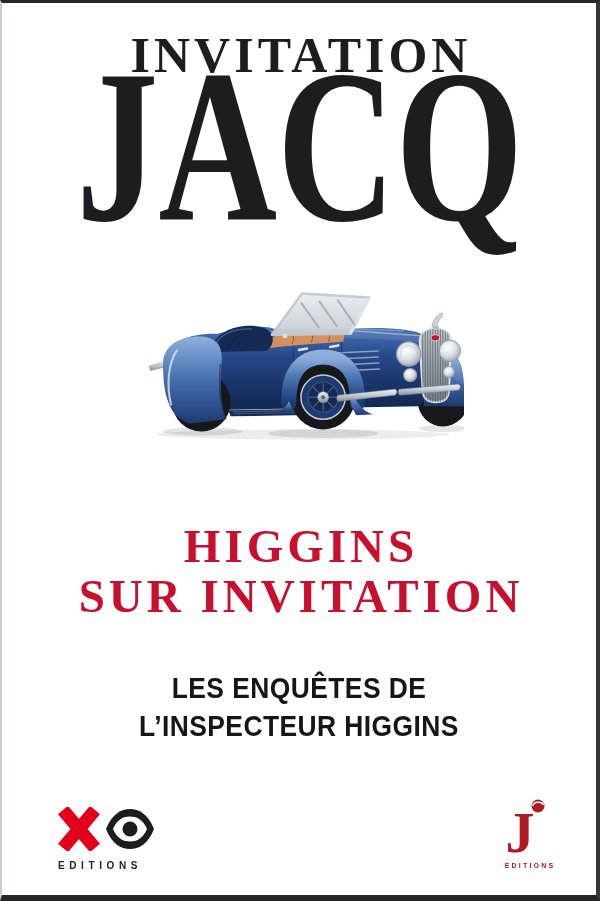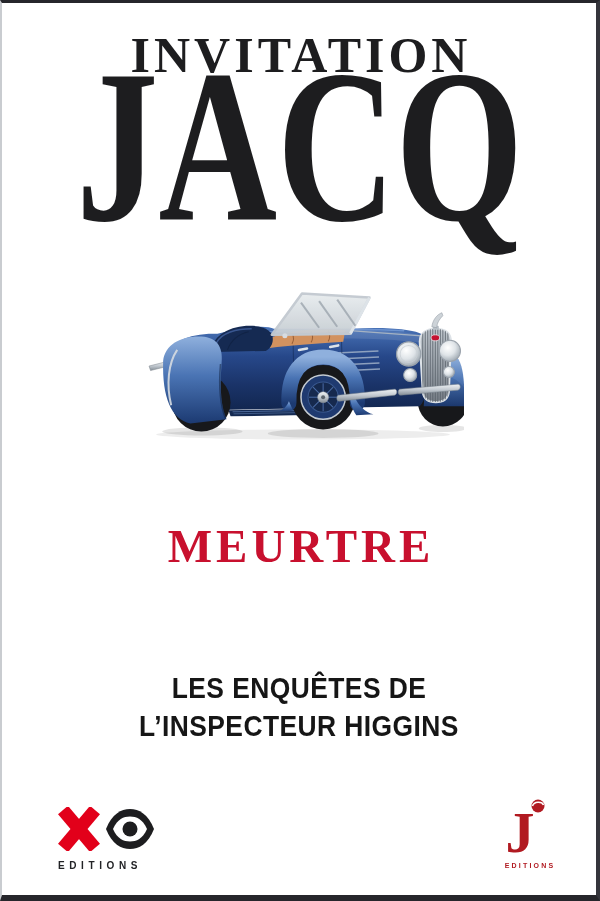--- a/index.html
+++ b/index.html
@@ -222,21 +222,22 @@
       </g>
 
       <g fill="url(#gChrome)" stroke="#79828c" stroke-width="1">
         <path d="M390,224 L502,212 C508,212 508,222 502,224 L392,236 C386,236 386,226 390,224 Z"></path>
         <path d="M512,212 L628,202 C634,202 634,212 628,214 L514,224 C508,224 508,214 512,212 Z"></path>
       </g>
     </svg>
   </div>
 
   <div class="center book-title">
-    <div>MEURTRE</div>
+    <div>HIGGINS</div>
+    <div>SUR INVITATION</div>
   </div>
 
   <div class="center series-title">
     <div>LES ENQUÊTES DE</div>
     <div>L’INSPECTEUR HIGGINS</div>
   </div>
 
   <div class="xo-logo">
     <svg viewBox="0 0 96 44" width="96" height="44">
       <g stroke="#e2001a" stroke-width="13">

